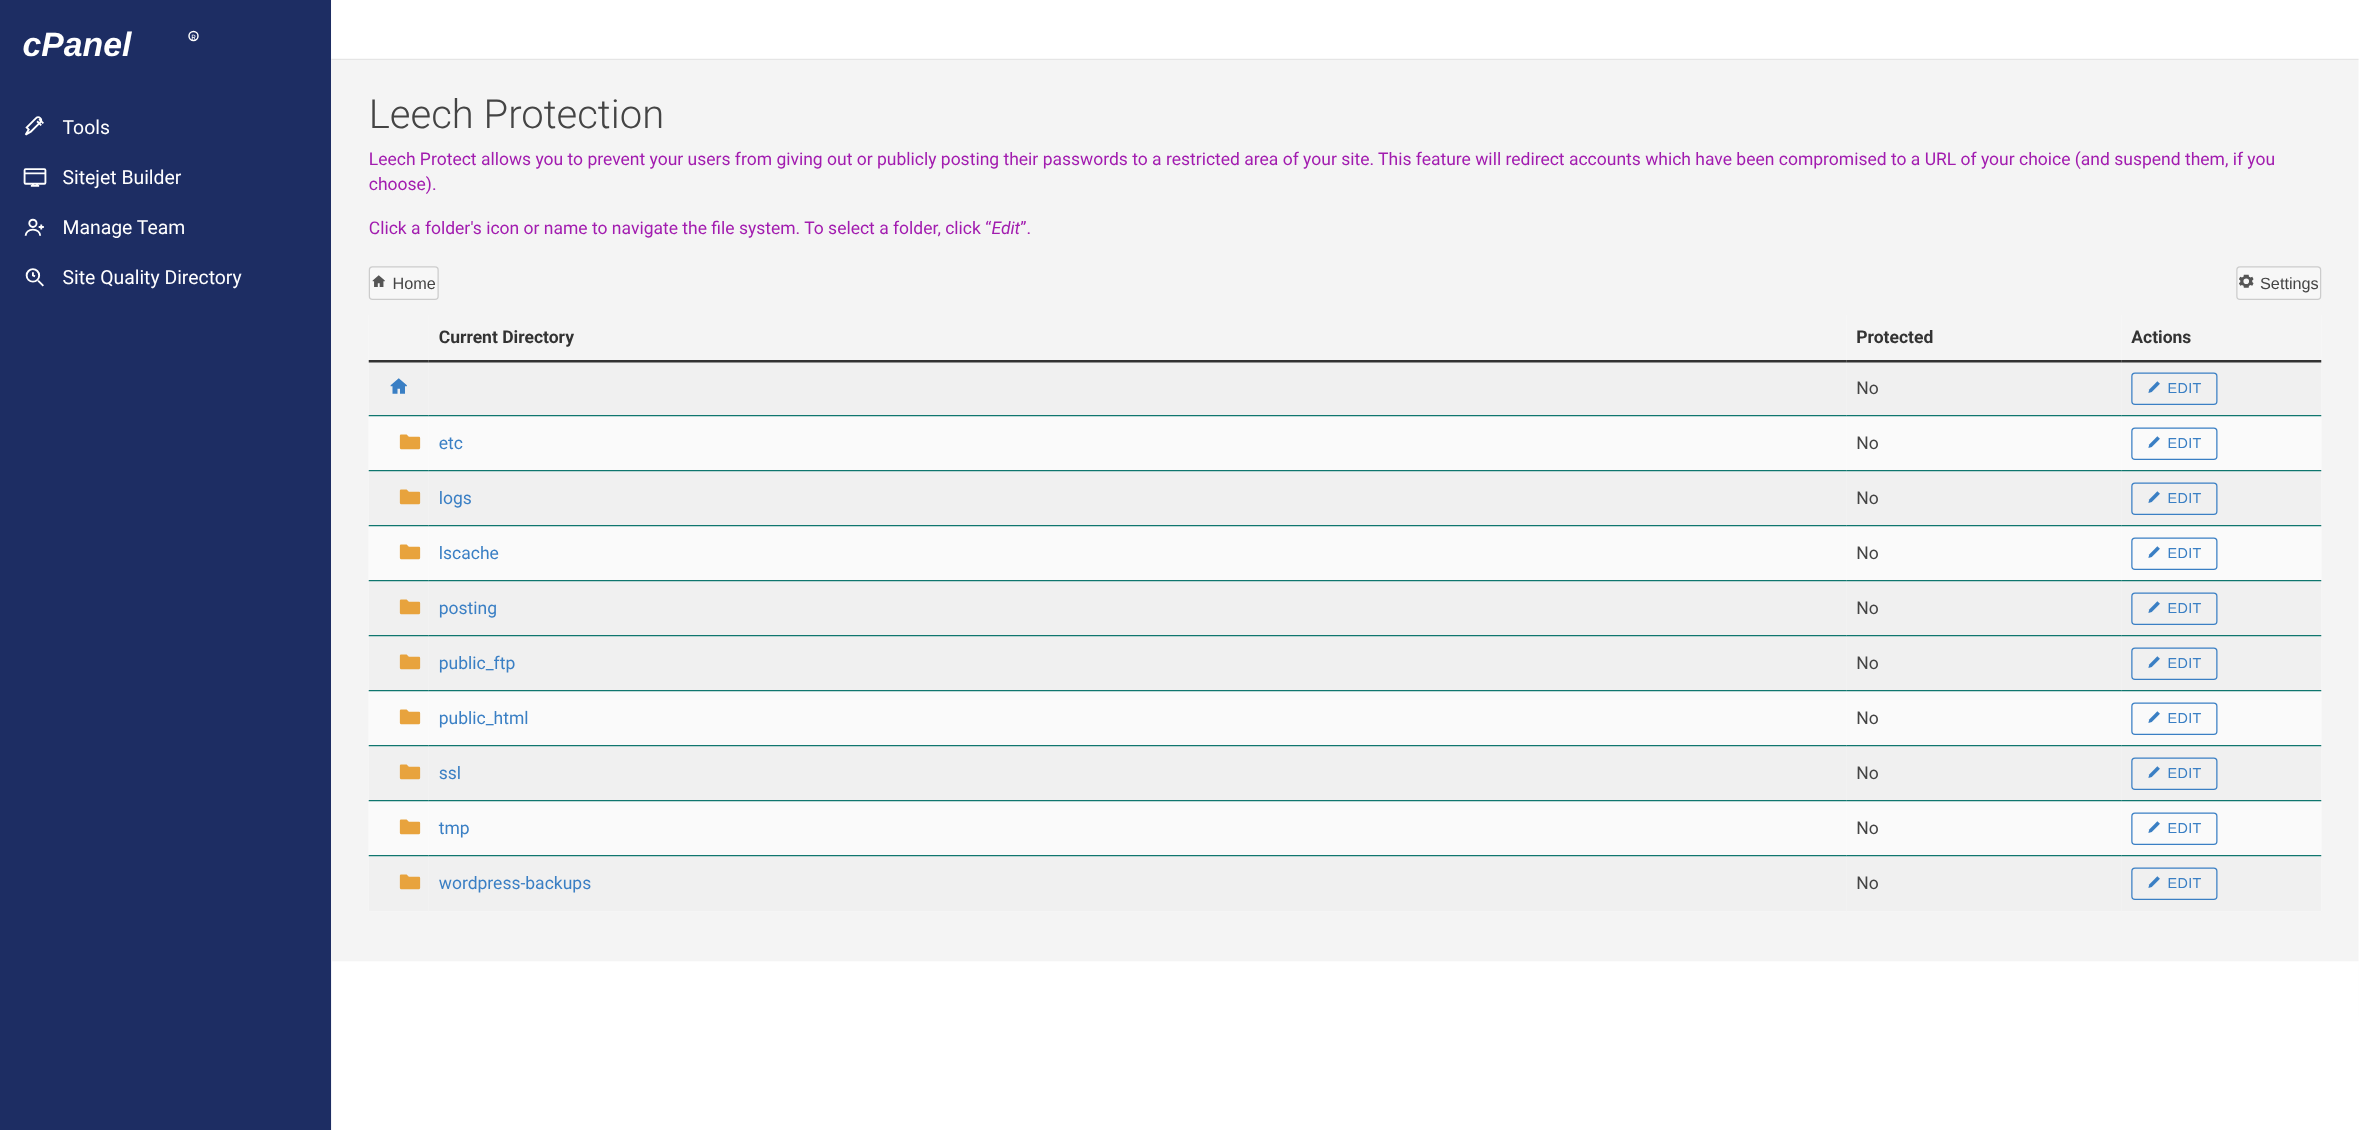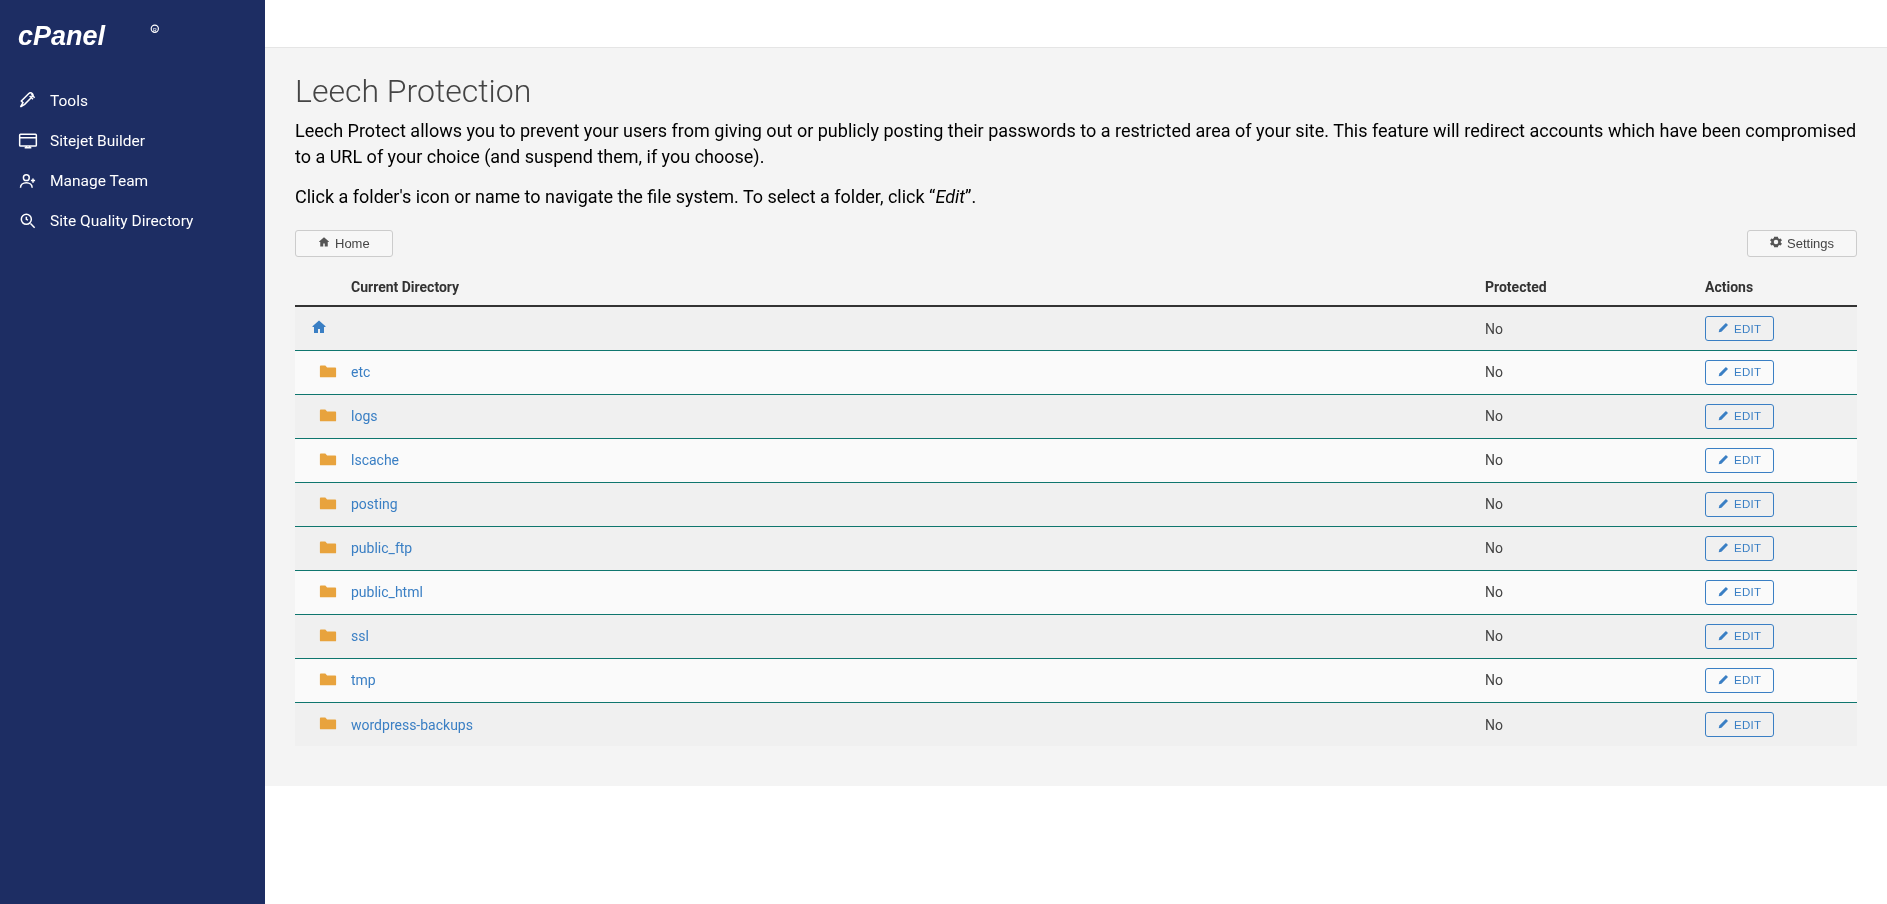--- a/index.html
+++ b/index.html
@@ -8,24 +8,24 @@
 .sidebar { width: 265px; background: #1d2d63; color: #fff; flex-shrink: 0; padding-top: 12px; }
 .logo { padding: 6px 18px 24px 18px; }
 .logo svg { height: 36px; }
 .nav-item { display: flex; align-items: center; gap: 12px; padding: 10px 18px; color: #fff; cursor: pointer; font-size: 15.5px; }
 .nav-icon { width: 20px; height: 20px; flex-shrink: 0; display: flex; align-items: center; justify-content: center; }
 .nav-icon svg { width: 20px; height: 20px; stroke: #fff; fill: none; }
 .main { flex: 1; background: #fff; }
 .topbar { height: 48px; border-bottom: 1px solid #e5e5e5; background: #fff; }
 .content { background: #f4f4f4; padding: 24px 30px 40px 30px; }
 .page-title { font-size: 32px; font-weight: 300; color: #444; margin-bottom: 8px; }
-.desc { font-size: 18px; color: #000000; margin-bottom: 14px; line-height: 1.45; }
+.desc { font-size: 14px; color: #a21caf; margin-bottom: 14px; line-height: 1.45; }
 .desc em { font-style: italic; }
 .toolbar { display: flex; justify-content: space-between; align-items: center; margin-bottom: 12px; margin-top: 20px; }
-.btn-small { background: #f7f7f7; border: 1px solid #ccc; border-radius: 3px; padding: 5px 22px; font-size: 13px; color: #444; cursor: pointer; display: inline-flex; align-items: flex-end; gap: 5px; }
+.btn-small { background: #f7f7f7; border: 1px solid #ccc; border-radius: 3px; padding: 5px 1px; font-size: 13px; color: #444; cursor: pointer; display: inline-flex; align-items: flex-end; gap: 5px; }
 .btn-small svg { width: 12px; height: 12px; }
 table { width: 100%; border-collapse: collapse; background: #fff; }
 thead th { text-align: left; font-weight: 700; font-size: 14px; color: #333; padding: 10px 8px; border-bottom: 2px solid #333; background: #f4f4f4; margin-left: 44px; }
 tbody tr { border-top: 1px solid #0f766e; }
 tbody tr.odd { background: #f0f0f0; }
 tbody tr.even { background: #fafafa; }
 tbody td { padding: 8px 8px; vertical-align: middle; font-size: 14px; color: #444; height: 44px; }
 .col-icon { width: 48px; text-align: center; }
 .col-name { }
 .col-protected { width: 220px; }

